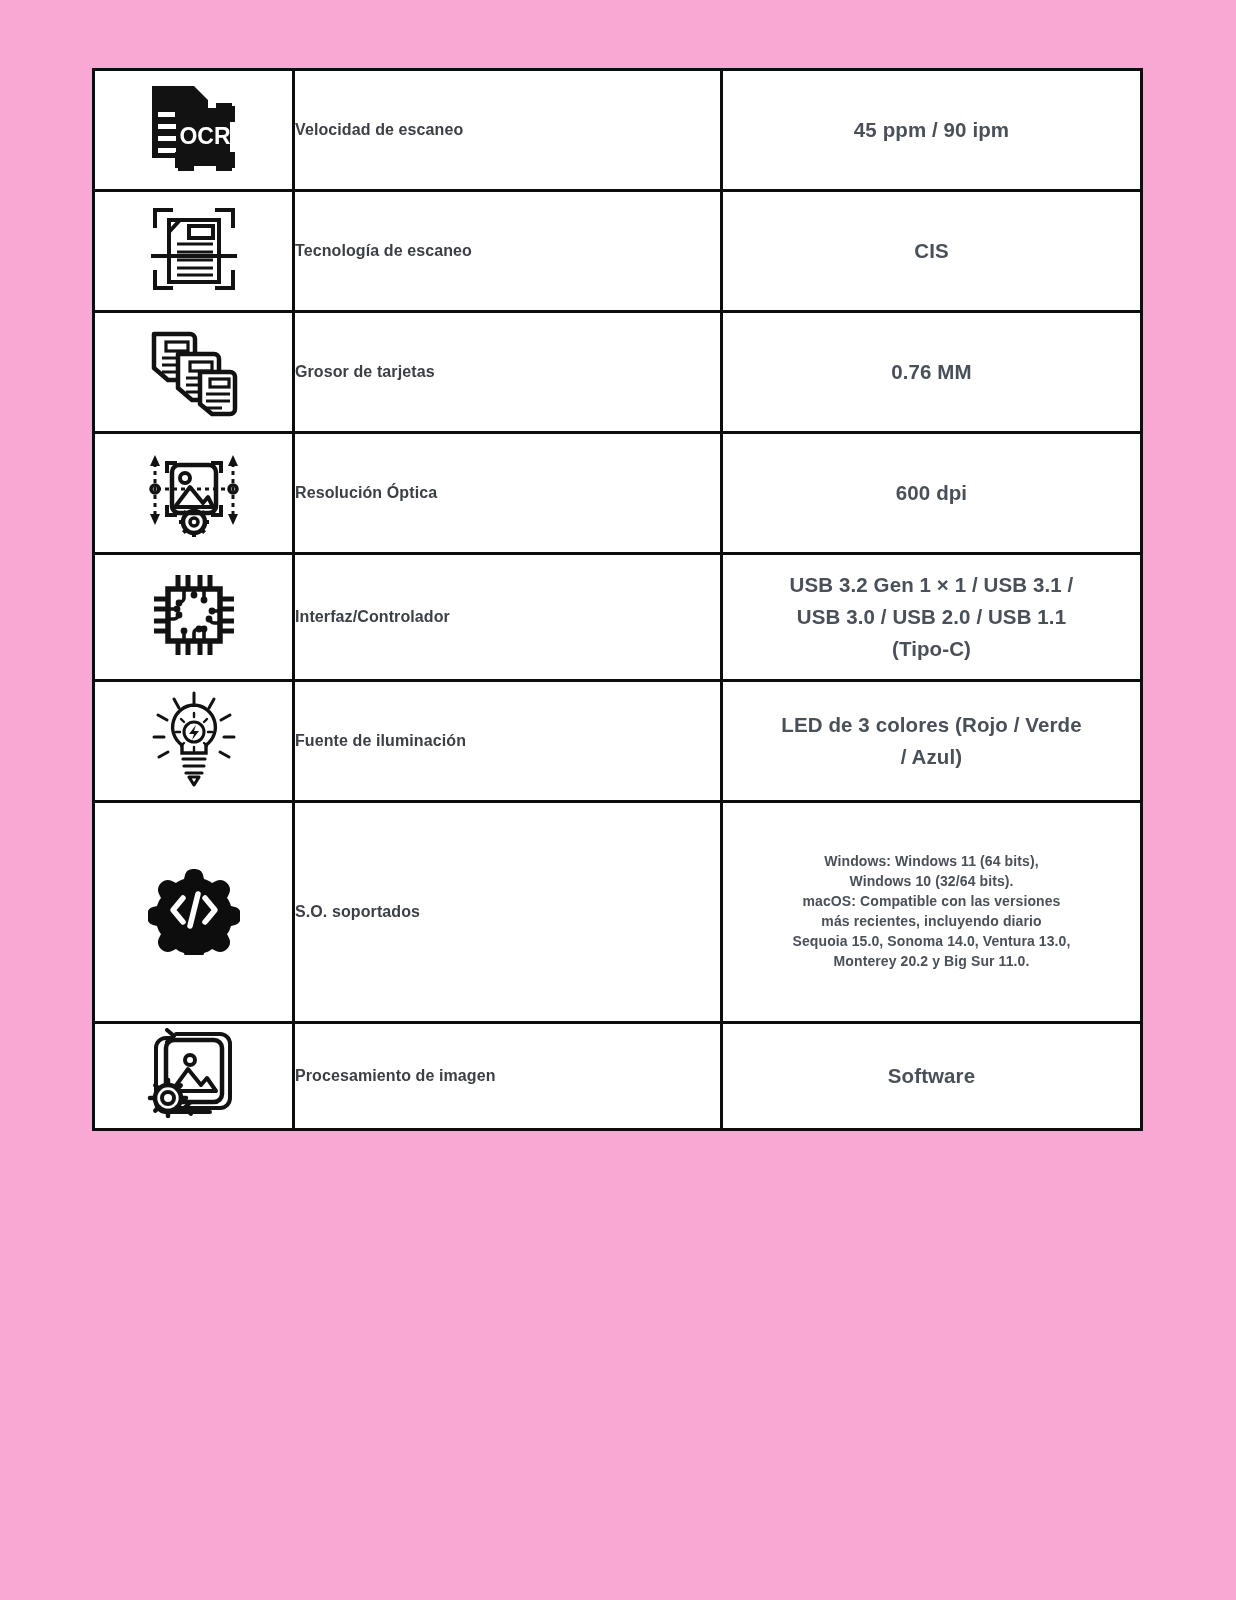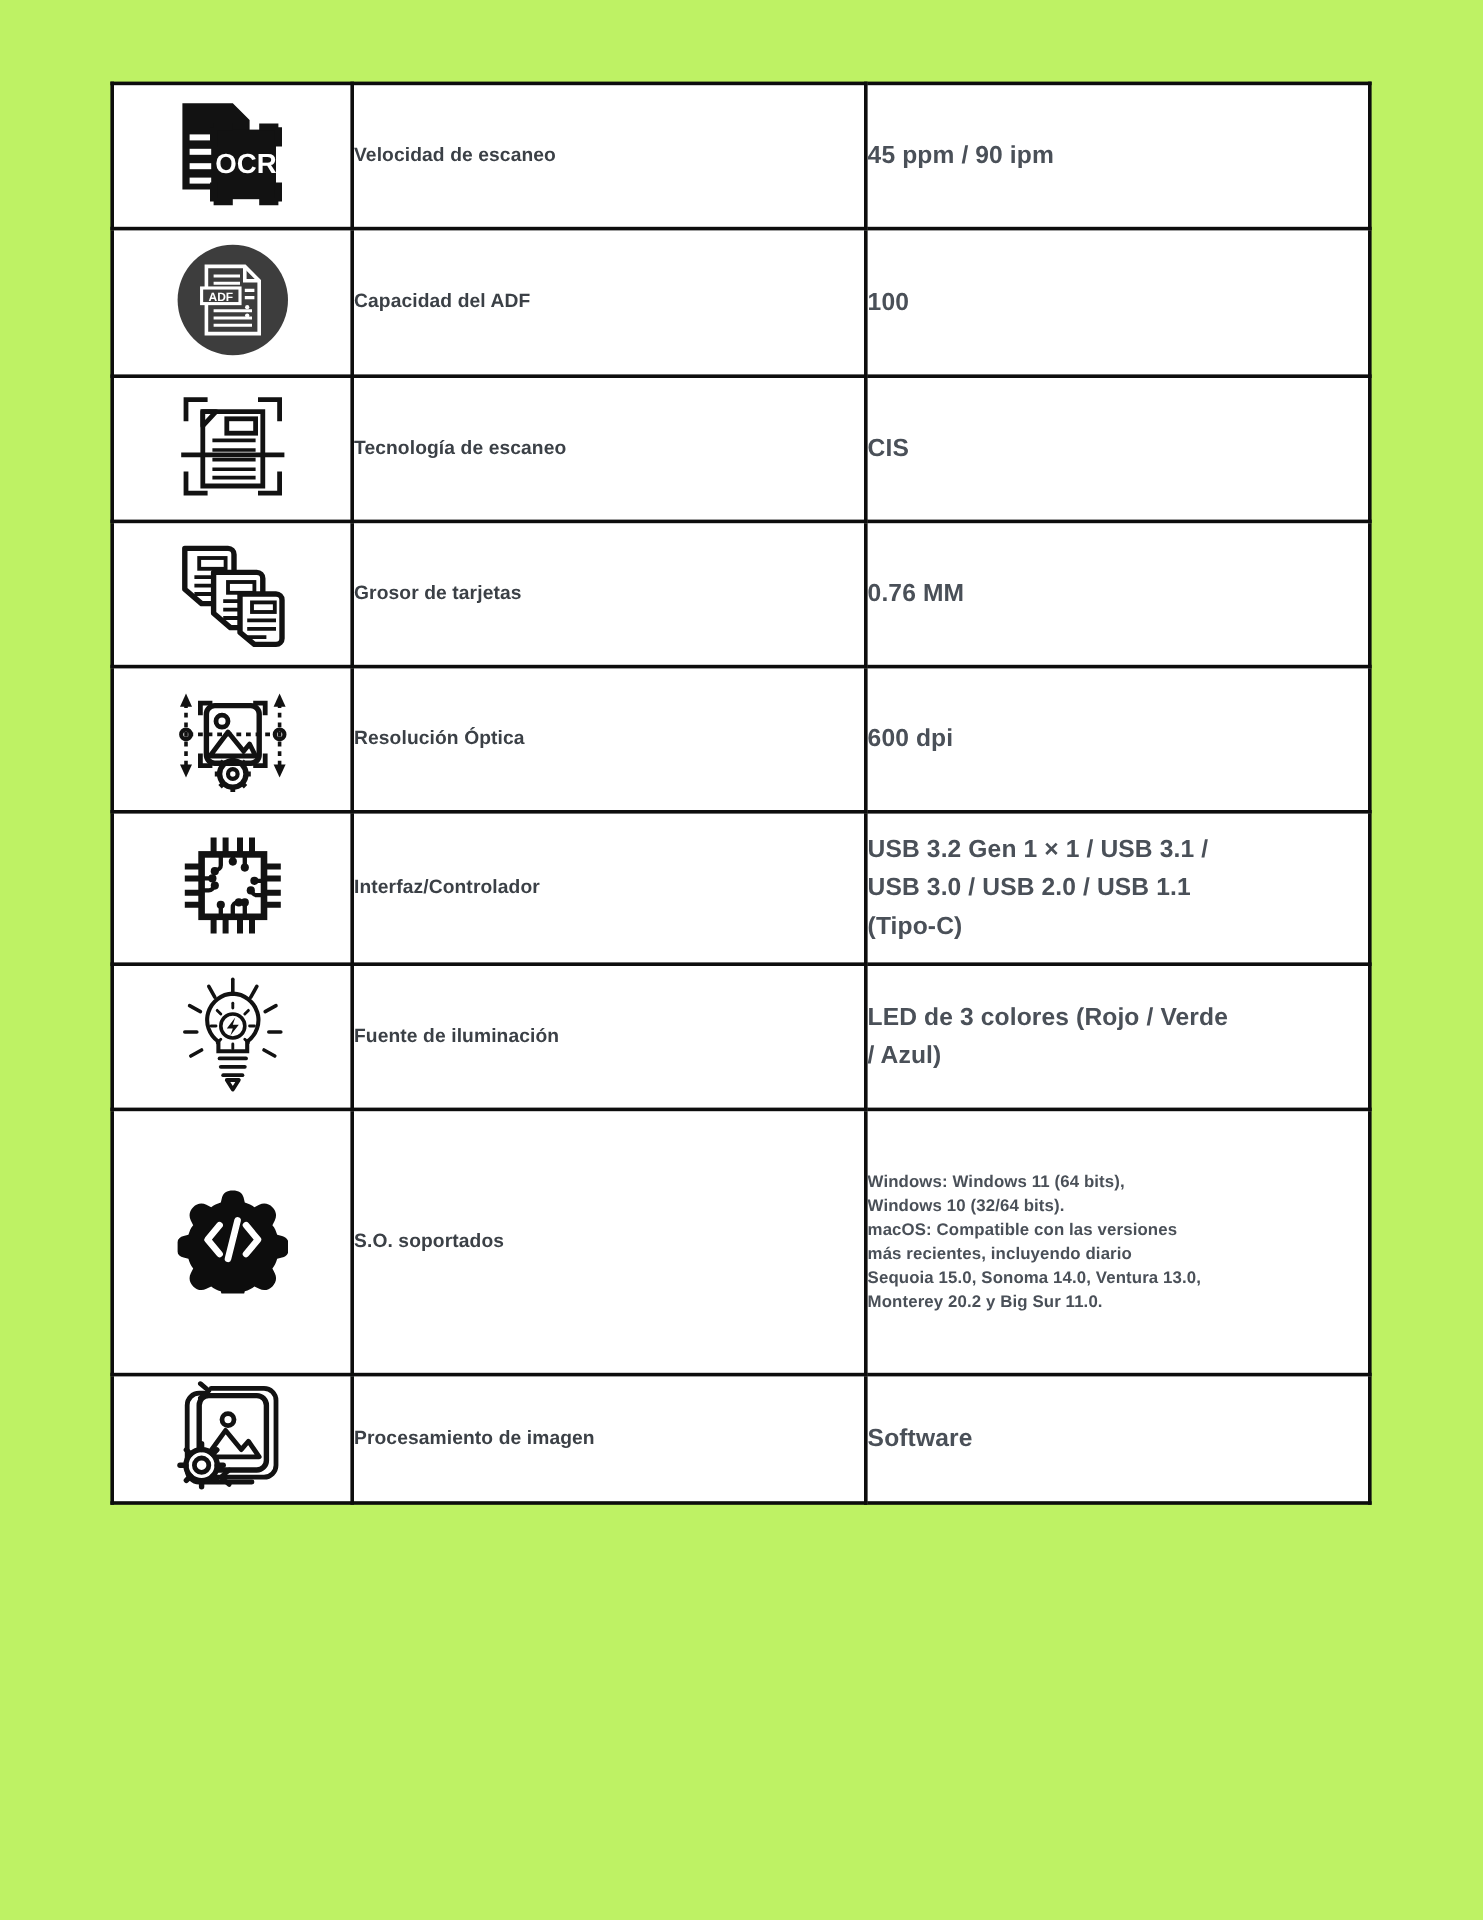--- a/index.html
+++ b/index.html
@@ -12,21 +12,21 @@
     width: 1236px;
     height: 1600px;
     font-family: "Liberation Sans", sans-serif;
     -webkit-font-smoothing: antialiased;
   }
 
   .page {
     position: relative;
     width: 1236px;
     height: 1600px;
-    background: #bef264;
+    background: #f9a8d4;
     overflow: hidden;
   }
 
   .spec-table {
     position: absolute;
     left: 92px;
     top: 68px;
     width: 1048px;
     border-collapse: collapse;
     table-layout: fixed;
@@ -69,21 +69,21 @@
     letter-spacing: 0.1px;
     line-height: 1.55;
   }
   .value-cell.small {
     font-size: 14px;
     line-height: 1.42;
     color: #4a5058;
     padding-top: 14px;
     padding-bottom: 14px;
   }
-  .value-cell .ln { display: block; }
+  .value-cell .ln { display: block; text-align: center; }
 
   
   tr.r0 td { height: 118px; }
   tr.r1 td { height: 120px; }
   tr.r2 td { height: 118px; }
   tr.r3 td { height: 118px; }
   tr.r4 td { height: 118px; }
   tr.r5 td { height: 118px; }
   tr.r6 td { height: 118px; }
   tr.r7 td { height: 124px; }
@@ -124,42 +124,20 @@
               <path d="M88 86 H72 M88 86 V70" stroke="#121212" stroke-width="6" fill="none"></path>
             </svg>
           </span>
         </td>
         <td class="label-cell">Velocidad de escaneo</td>
         <td class="value-cell">
           <span class="ln">45 ppm / 90 ipm</span>
         </td>
       </tr>
 
-      <tr class="r1">
-        <td class="icon-cell">
-          <span class="icon-box">
-            <svg width="96" height="96" viewBox="0 0 96 96" fill="none">
-              <circle cx="48" cy="48" r="46" fill="#3d3d3d"></circle>
-              <path d="M26 20 H58 L70 32 V76 H26 Z" fill="none" stroke="#ffffff" stroke-width="3"></path>
-              <path d="M58 20 V32 H70" fill="none" stroke="#ffffff" stroke-width="3"></path>
-              <path d="M32 28 H54 M32 34 H54" stroke="#ffffff" stroke-width="2.6"></path>
-              <rect x="22" y="38" width="32" height="13" fill="#3d3d3d" stroke="#ffffff" stroke-width="2.6"></rect>
-              <text x="38" y="48.5" font-family="'Liberation Sans', sans-serif" font-size="10" font-weight="bold" fill="#ffffff" text-anchor="middle">ADF</text>
-              <path d="M58 40 H66 M58 46 H66" stroke="#ffffff" stroke-width="2.6"></path>
-              <path d="M32 57 H64 M32 63 H64 M32 69 H64" stroke="#ffffff" stroke-width="2.6"></path>
-              <circle cx="60" cy="54" r="1.8" fill="#ffffff"></circle>
-              <circle cx="60" cy="61" r="1.8" fill="#ffffff"></circle>
-            </svg>
-          </span>
-        </td>
-        <td class="label-cell">Capacidad del ADF</td>
-        <td class="value-cell">
-          <span class="ln">100</span>
-        </td>
-      </tr>
 
 
       <tr class="r3">
         <td class="icon-cell">
           <span class="icon-box">
             <svg width="94" height="94" viewBox="0 0 94 94" fill="none">
               <g stroke="#121212" stroke-width="4" fill="none">
                 <path d="M8 26 V8 H26"></path>
                 <path d="M86 26 V8 H68"></path>
                 <path d="M8 68 V86 H26"></path>

